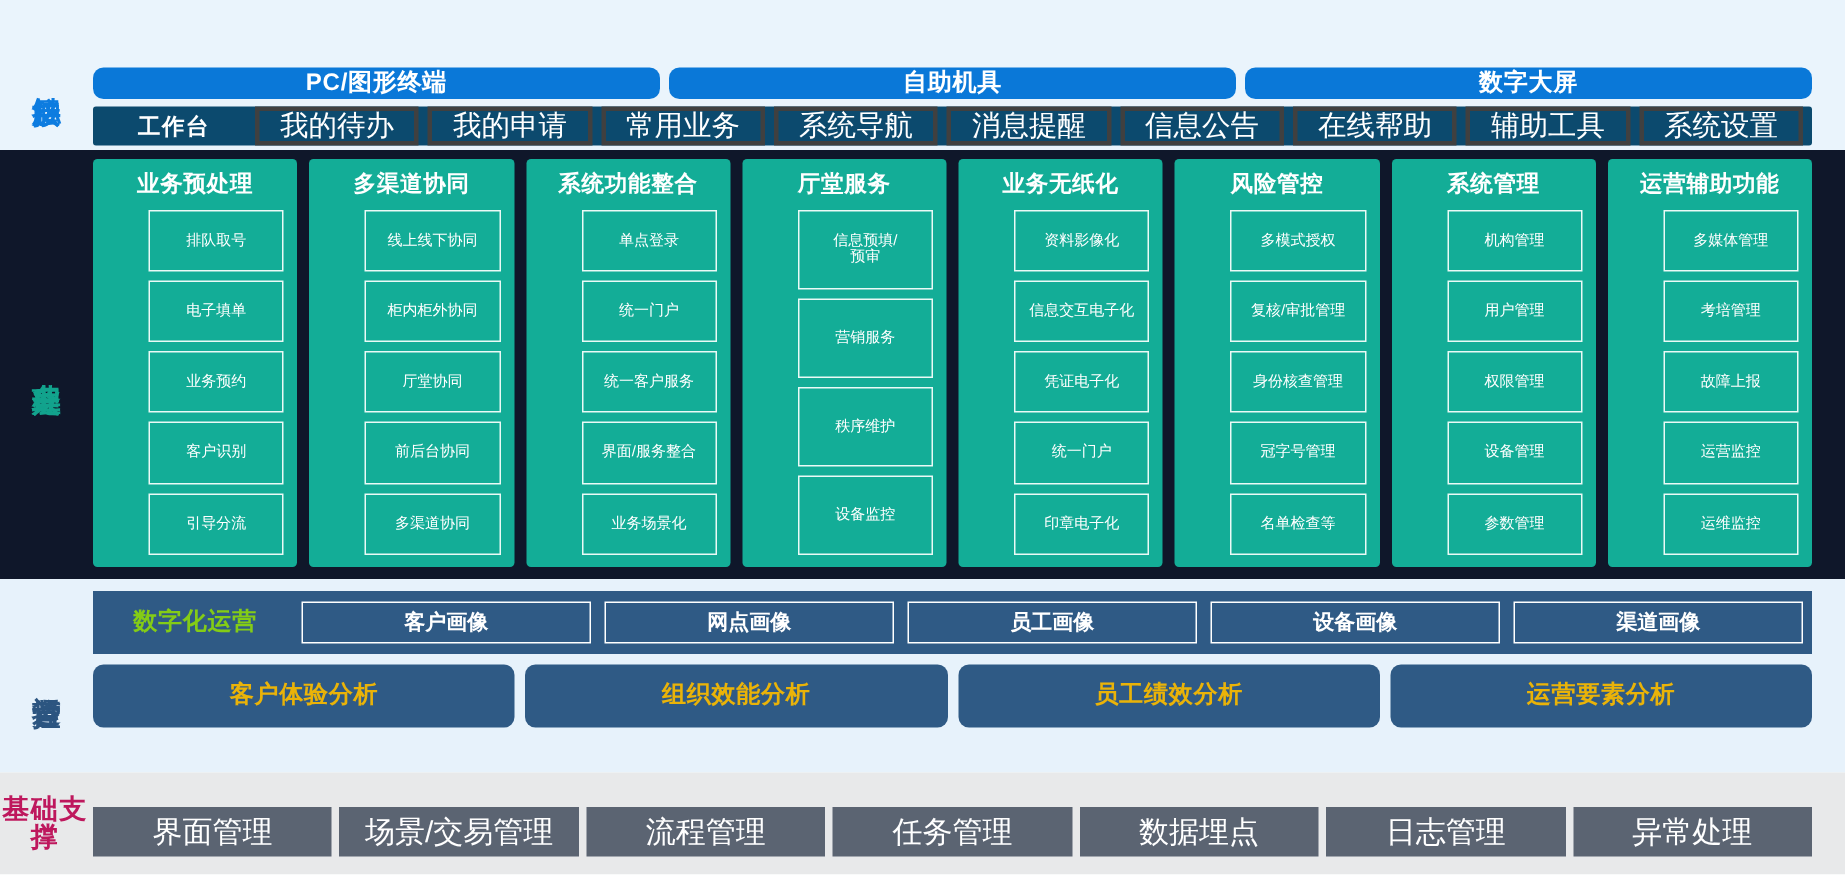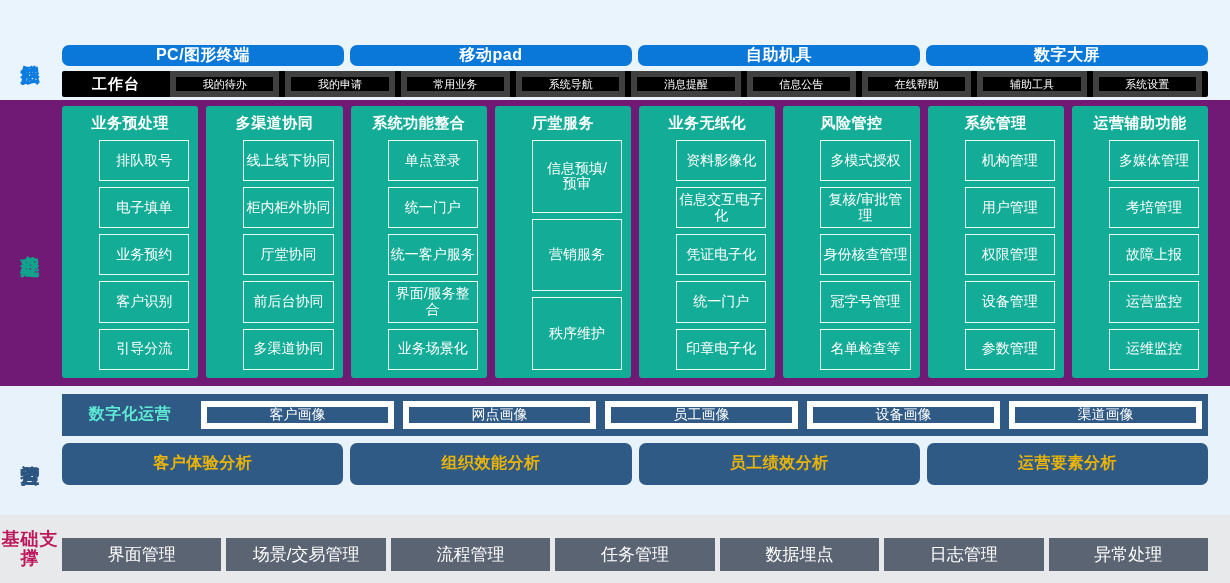--- a/index.html
+++ b/index.html
@@ -33,109 +33,108 @@
 
   .channel-row { display: flex; gap: 6px; height: 39px; margin-top: 39px; }
   .channel-btn {
     flex: 1; background: #0a78d8; color: #ffffff;
     border-radius: 7px;
     display: flex; align-items: center; justify-content: center;
     font-size: 16px; font-weight: bold; letter-spacing: .5px;
   }
 
   .workbench-row {
-    height: 36px; background: #000000; border-radius: 2px;
+    height: 36px; background: #0c4a6e; border-radius: 2px;
     display: flex; align-items: center; gap: 6px;
     padding: 0 6px;
   }
   .workbench-title {
     color: #fff; font-size: 15px; font-weight: bold;
     flex: 0 0 96px; text-align: center; letter-spacing: 1px;
   }
   .wb-item {
     flex: 1; height: 26px;
-    border: 6px solid #404040; color: #ffffff;
-    display: flex; align-items: center; justify-content: center;
-    font-size: 11px; background: transparent; font-family: Liberation Mono, monospace;
-  }
-
-  
-  .layer-biz { height: 287px; background: #701a75; }
+    border: 3px solid #404040; color: #ffffff;
+    display: flex; align-items: center; justify-content: center;
+    font-size: 19px; background: transparent; font-family: Liberation Mono, monospace;
+  }
+
+  
+  .layer-biz { height: 287px; background: #0f172a; }
   .layer-biz .layer-label { color: #12a38d; font-size: 19px; }
   .layer-biz .layer-body {
     flex-direction: row; gap: 8px;
     padding: 6px 22px 8px 2px;
   }
   .biz-col {
     flex: 1; background: #13ad97; border-radius: 3px;
     display: flex; flex-direction: column; align-items: stretch;
     padding: 6px 9px 8px 9px; gap: 6px;
   }
   .biz-col-title {
     color: #ffffff; font-size: 15px; font-weight: bold;
     text-align: center; letter-spacing: .5px; height: 22px;
     line-height: 22px;
   }
   .biz-item {
     border: 1px solid #eafaf6; color: #ffffff;
-    font-size: 14px; flex: 1;
+    font-size: 10px; flex: 1;
     display: flex; align-items: center; justify-content: center;
     text-align: center; line-height: 1.12; padding: 0 2px; margin-left: 28px;
   }
 
   
   .layer-ops { height: 130px; background: #e7f2fb; }
   .layer-ops .layer-label { color: #2c5580; font-size: 19px; }
   .layer-ops .layer-body { padding: 8px 22px 10px 2px; gap: 7px; }
 
   .ops-row1 {
     height: 42px; background: #2f5a85;
     display: flex; align-items: center; gap: 9px; padding: 0 6px;
   }
   .ops-row1-title {
-    color: #5eead4; font-size: 16px; font-weight: bold;
+    color: #84cc16; font-size: 16px; font-weight: bold;
     flex: 0 0 124px; text-align: center; letter-spacing: .5px;
   }
   .ops-pill {
-    flex: 1; height: 28px; border: 6px solid #ffffff;
+    flex: 1; height: 28px; border: 1px solid #ffffff;
     color: #ffffff; font-size: 14px;
-    display: flex; align-items: center; justify-content: center;
+    display: flex; align-items: center; justify-content: center; font-weight: bold;
   }
   .ops-row2 { height: 42px; display: flex; gap: 7px; }
   .ops-analysis {
     flex: 1; background: #2f5a85; color: #eab308;
     border-radius: 7px; font-size: 16px; font-weight: bold;
     display: flex; align-items: center; justify-content: center;
     letter-spacing: .5px;
   }
 
   
   .layer-base { height: 68px; background: #e8e9ea; }
   .layer-base .layer-label { color: #be185d; font-size: 19px; line-height: 1.05; }
   .layer-base .layer-body {
     flex-direction: row; gap: 5px;
     padding: 9px 22px 12px 2px;
   }
   .base-item {
     flex: 1; background: #5b6472; color: #ffffff;
-    font-size: 17px;
+    font-size: 20px;
     display: flex; align-items: center; justify-content: center; margin-top: 14px;
   }
 </style>
 </head>
 <body>
 
 <div class="diagram">
 
   <section class="layer layer-contact">
     <div class="layer-label vertical">接触层</div>
     <div class="layer-body">
       <div class="channel-row">
         <div class="channel-btn">PC/图形终端</div>
-        <div class="channel-btn">移动pad</div>
         <div class="channel-btn">自助机具</div>
         <div class="channel-btn">数字大屏</div>
       </div>
       <div class="workbench-row">
         <div class="workbench-title">工作台</div>
         <div class="wb-item">我的待办</div>
         <div class="wb-item">我的申请</div>
         <div class="wb-item">常用业务</div>
         <div class="wb-item">系统导航</div>
         <div class="wb-item">消息提醒</div>
@@ -177,20 +176,21 @@
         <div class="biz-item">界面/服务整合</div>
         <div class="biz-item">业务场景化</div>
       </div>
 
       <div class="biz-col">
         <div class="biz-col-title">厅堂服务</div>
         <div class="biz-item" style="white-space:pre-line">信息预填/
 预审</div>
         <div class="biz-item">营销服务</div>
         <div class="biz-item">秩序维护</div>
+        <div class="biz-item">设备监控</div>
       </div>
 
       <div class="biz-col">
         <div class="biz-col-title">业务无纸化</div>
         <div class="biz-item">资料影像化</div>
         <div class="biz-item">信息交互电子化</div>
         <div class="biz-item">凭证电子化</div>
         <div class="biz-item">统一门户</div>
         <div class="biz-item">印章电子化</div>
       </div>

